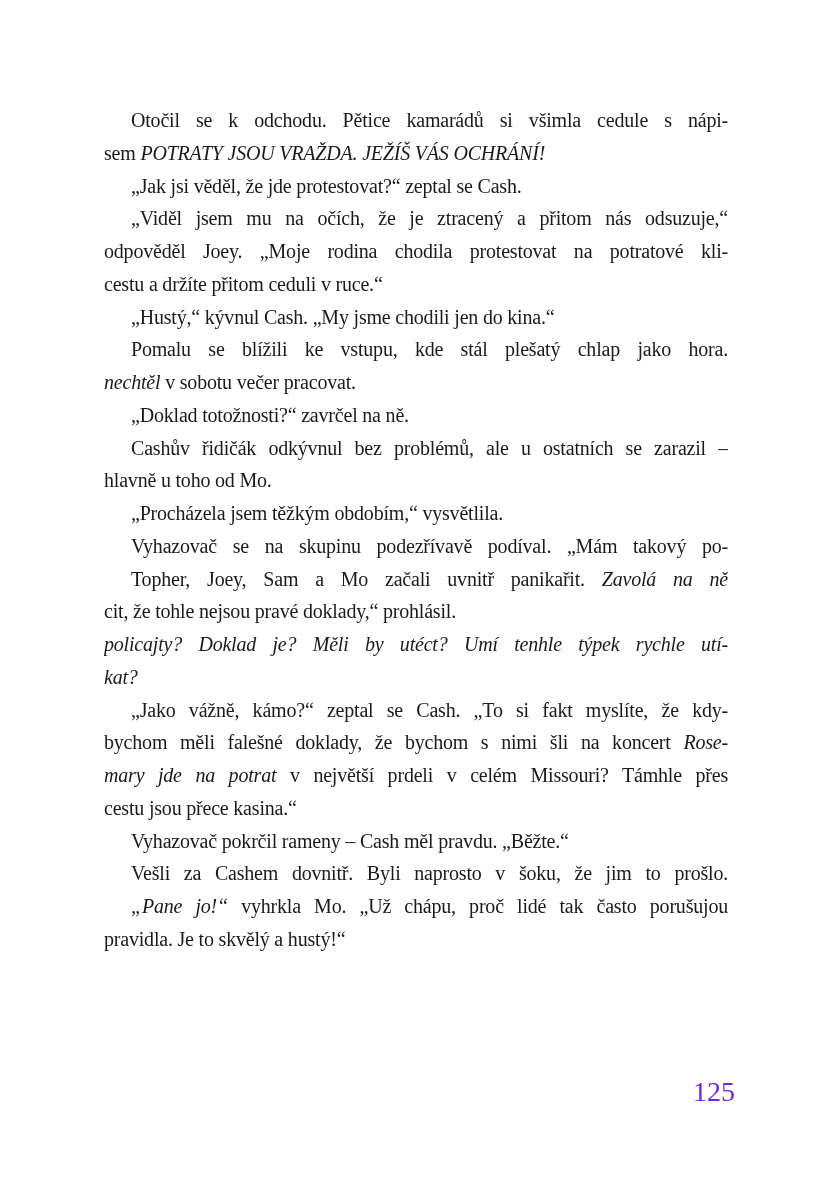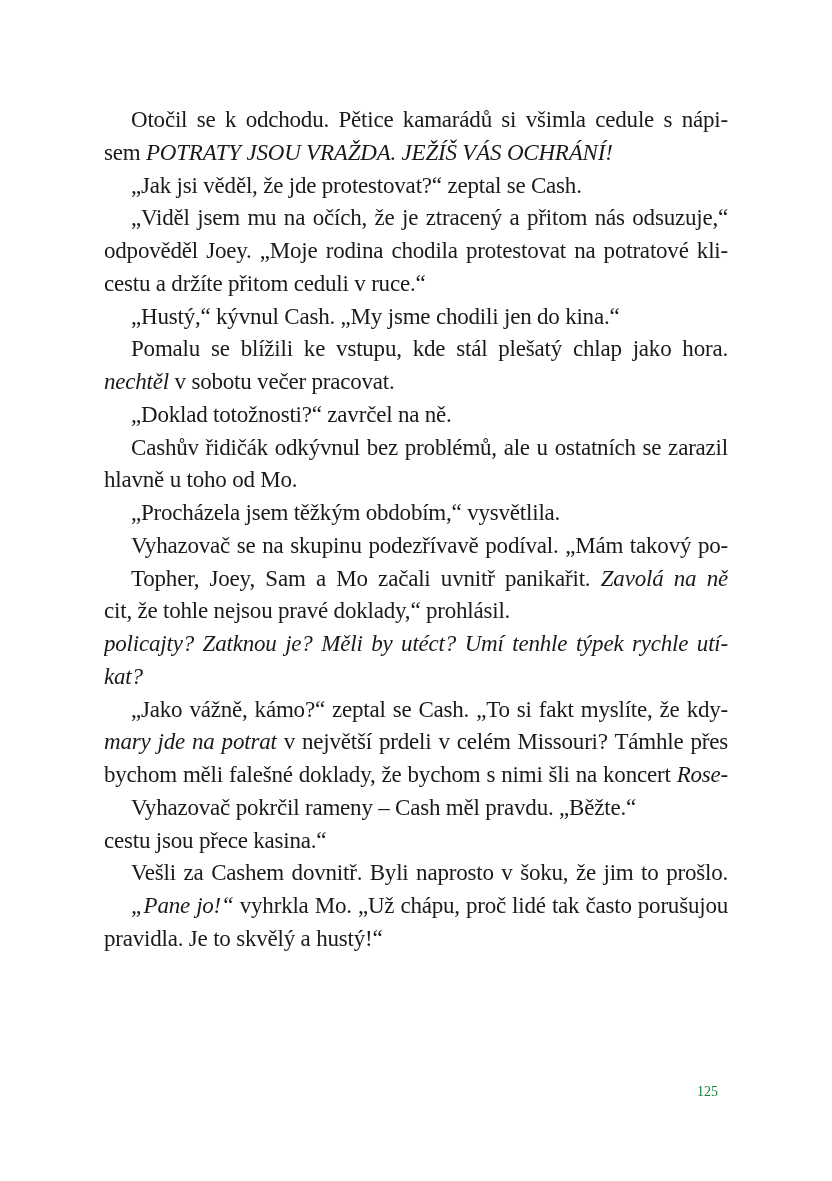--- a/index.html
+++ b/index.html
@@ -18,21 +18,21 @@
     position: absolute;
     inset: 0;
     background: #ffffff;
   }
   .text-block {
     position: absolute;
     left: 104px;
     top: 104px;
     width: 624px;
     color: #1a1a1a;
-    font-size: 23px;
+    font-size: 20px;
     letter-spacing: -0.2px;
   }
   .line {
     height: 32.75px;
     line-height: 32.75px;
     text-align: justify;
     text-align-last: justify;
     overflow: hidden;
     white-space: normal;
   }
@@ -41,26 +41,26 @@
     text-align-last: left;
   }
   .line.indent {
     padding-left: 27px;
   }
   .it {
     font-style: italic;
   }
   .page-number {
     position: absolute;
-    left: 104px;
+    left: 121px;
     top: 1076px;
     width: 614px;
     line-height: 32.75px;
-    font-size: 14px;
-    color: #15803d;
+    font-size: 28px;
+    color: #6d28d9;
     text-align: right;
   }
 </style>
 </head>
 <body>
 
 <div class="book-page">
   <div class="text-block">
       <div class="line indent"><span>Otočil se k odchodu. Pětice kamarádů si všimla cedule s nápi-</span></div>
       <div class="line last"><span>sem </span><span class="it">POTRATY JSOU VRAŽDA. JEŽÍŠ VÁS OCHRÁNÍ!</span></div>
@@ -71,25 +71,25 @@
       <div class="line last indent"><span>„Hustý,“ kývnul Cash. „My jsme chodili jen do kina.“</span></div>
       <div class="line indent"><span>Pomalu se blížili ke vstupu, kde stál plešatý chlap jako hora.</span></div>
       <div class="line last"><span class="it">nechtěl</span><span> v sobotu večer pracovat.</span></div>
       <div class="line last indent"><span>„Doklad totožnosti?“ zavrčel na ně.</span></div>
       <div class="line indent"><span>Cashův řidičák odkývnul bez problémů, ale u ostatních se zarazil –</span></div>
       <div class="line last"><span>hlavně u toho od Mo.</span></div>
       <div class="line last indent"><span>„Procházela jsem těžkým obdobím,“ vysvětlila.</span></div>
       <div class="line indent"><span>Vyhazovač se na skupinu podezřívavě podíval. „Mám takový po-</span></div>
       <div class="line indent"><span>Topher, Joey, Sam a Mo začali uvnitř panikařit. </span><span class="it">Zavolá na ně</span></div>
       <div class="line last"><span>cit, že tohle nejsou pravé doklady,“ prohlásil.</span></div>
-      <div class="line"><span class="it">policajty? Zatknou je? Měli by utéct? Umí tenhle týpek rychle utí-</span></div>
+      <div class="line"><span class="it">policajty? Doklad je? Měli by utéct? Umí tenhle týpek rychle utí-</span></div>
       <div class="line last"><span class="it">kat?</span></div>
       <div class="line indent"><span>„Jako vážně, kámo?“ zeptal se Cash. „To si fakt myslíte, že kdy-</span></div>
+      <div class="line"><span>bychom měli falešné doklady, že bychom s nimi šli na koncert </span><span class="it">Rose-</span></div>
       <div class="line"><span class="it">mary jde na potrat</span><span> v největší prdeli v celém Missouri? Támhle přes</span></div>
-      <div class="line"><span>bychom měli falešné doklady, že bychom s nimi šli na koncert </span><span class="it">Rose-</span></div>
+      <div class="line last"><span>cestu jsou přece kasina.“</span></div>
       <div class="line last indent"><span>Vyhazovač pokrčil rameny – Cash měl pravdu. „Běžte.“</span></div>
-      <div class="line last"><span>cestu jsou přece kasina.“</span></div>
       <div class="line indent"><span>Vešli za Cashem dovnitř. Byli naprosto v šoku, že jim to prošlo.</span></div>
       <div class="line indent"><span class="it">„Pane jo!“</span><span> vyhrkla Mo. „Už chápu, proč lidé tak často porušujou</span></div>
       <div class="line last"><span>pravidla. Je to skvělý a hustý!“</span></div>
     </div>
   <div class="page-number">125</div>
 </div>
 
 </body></html>

